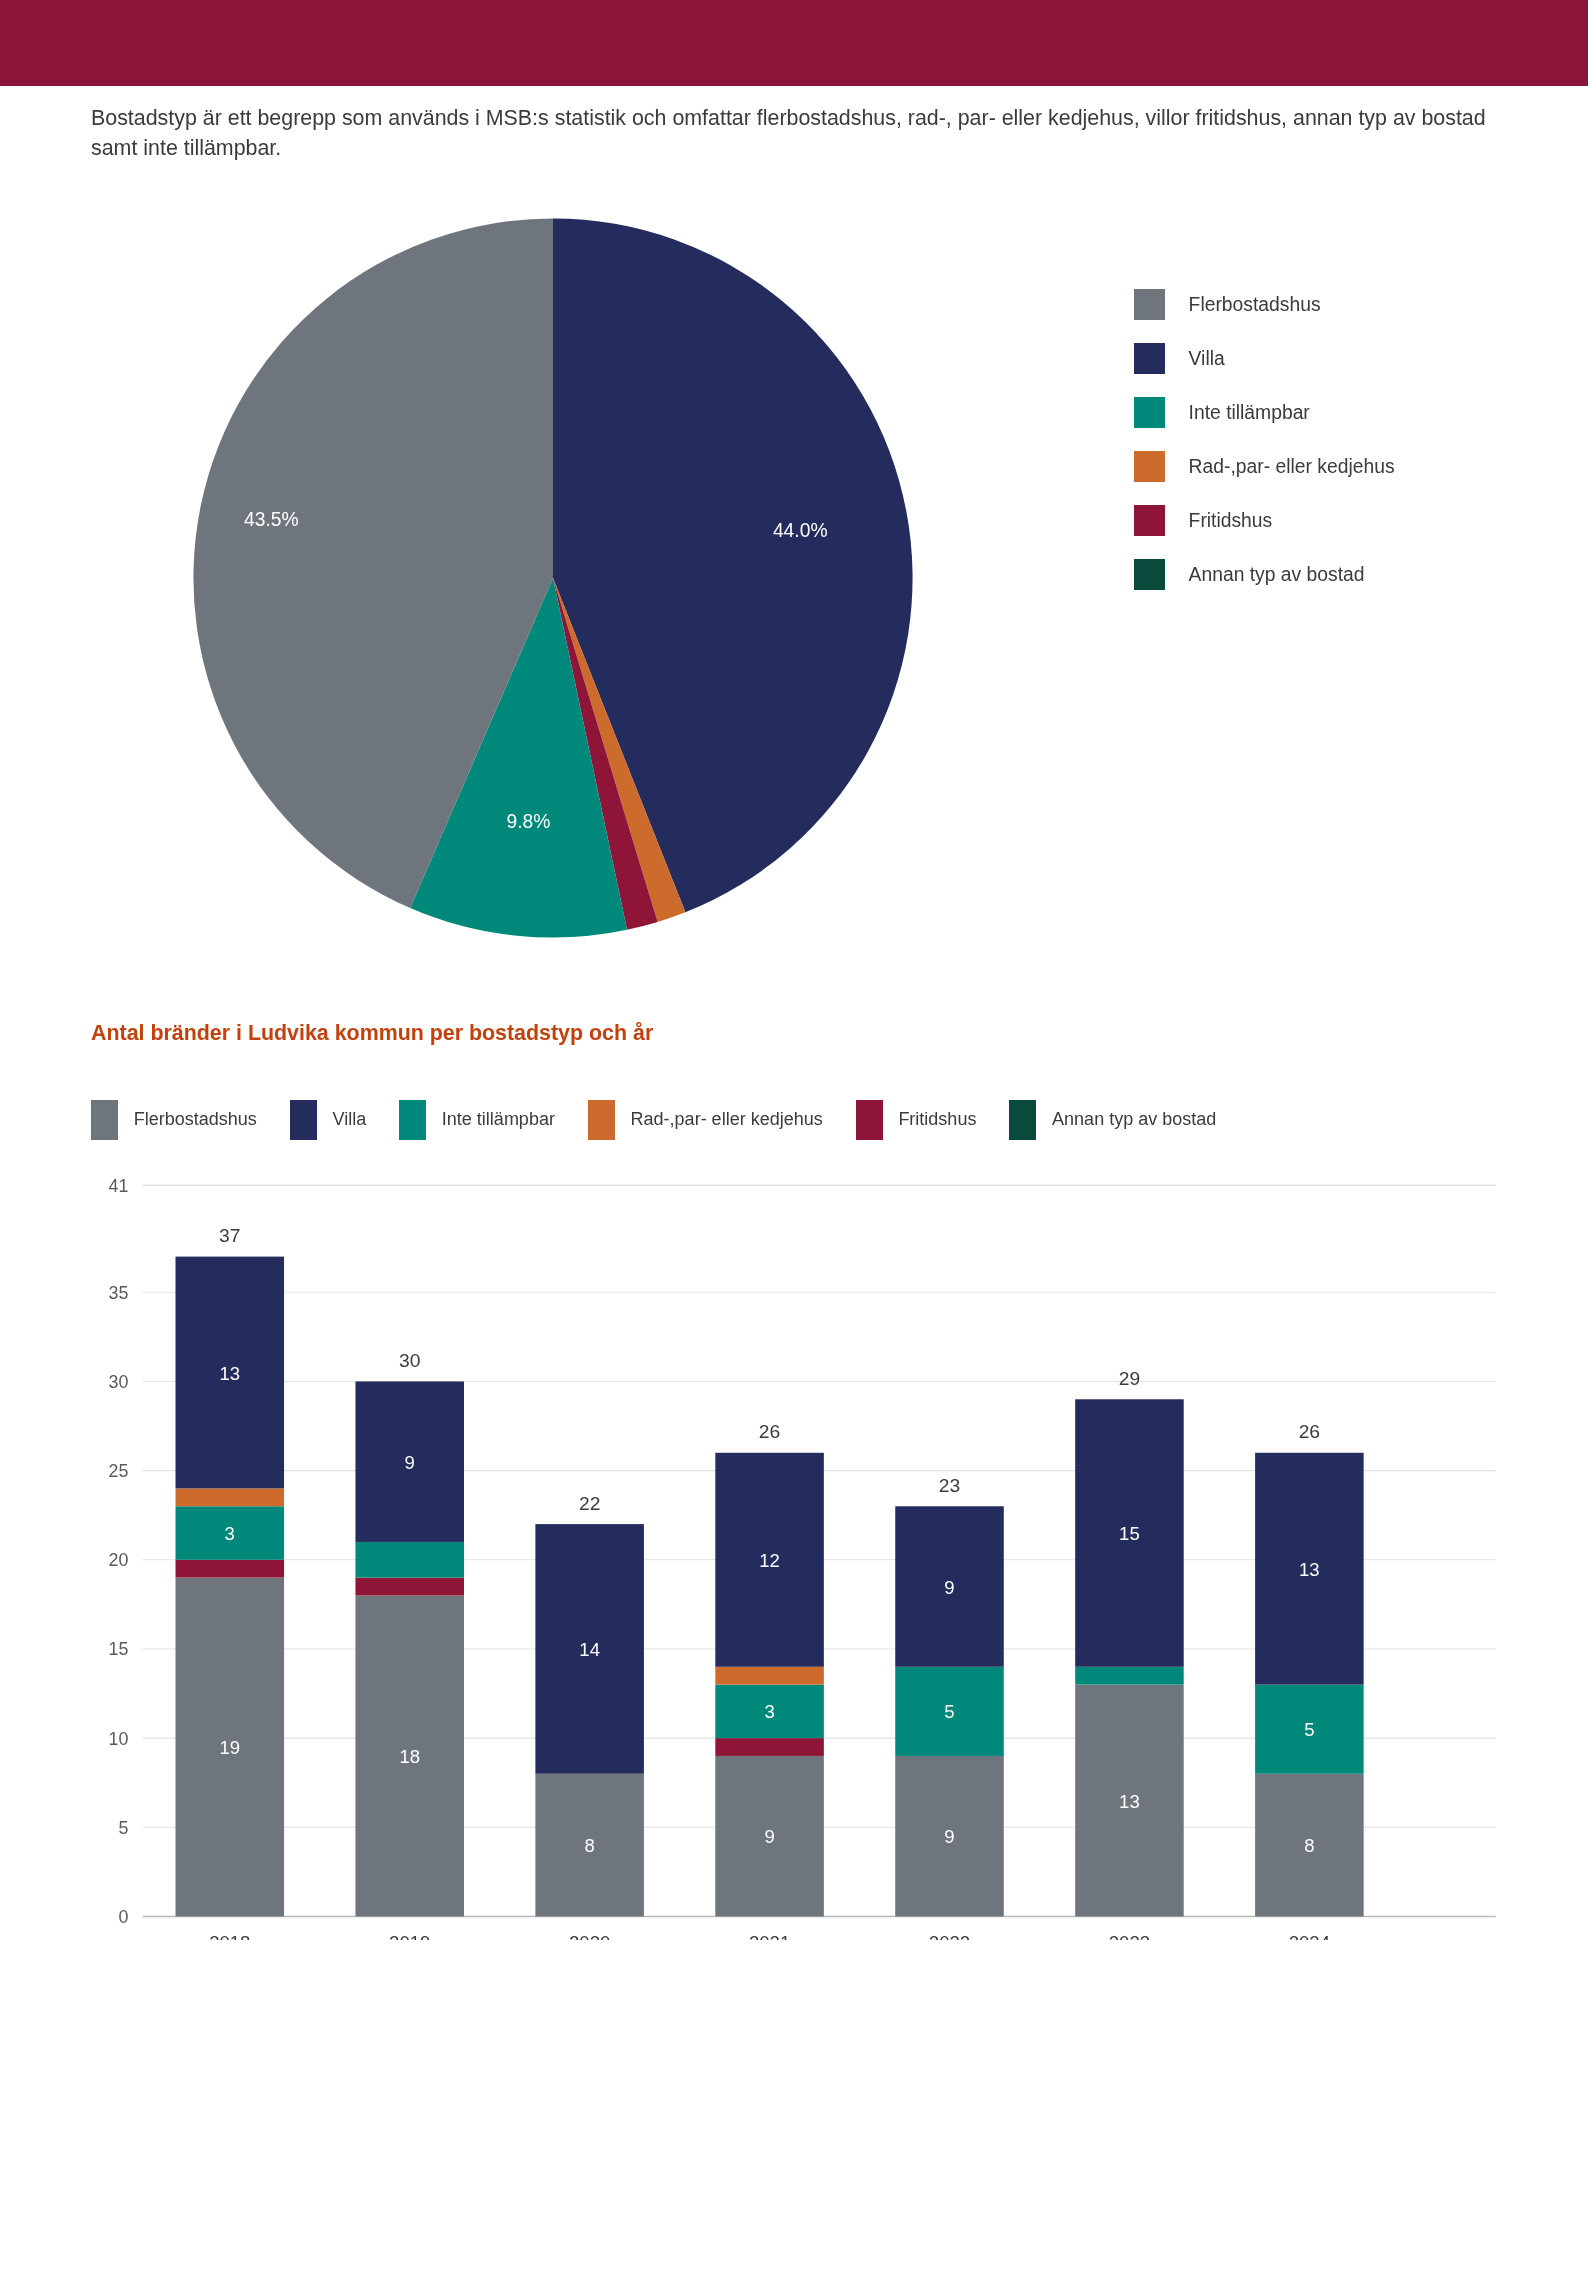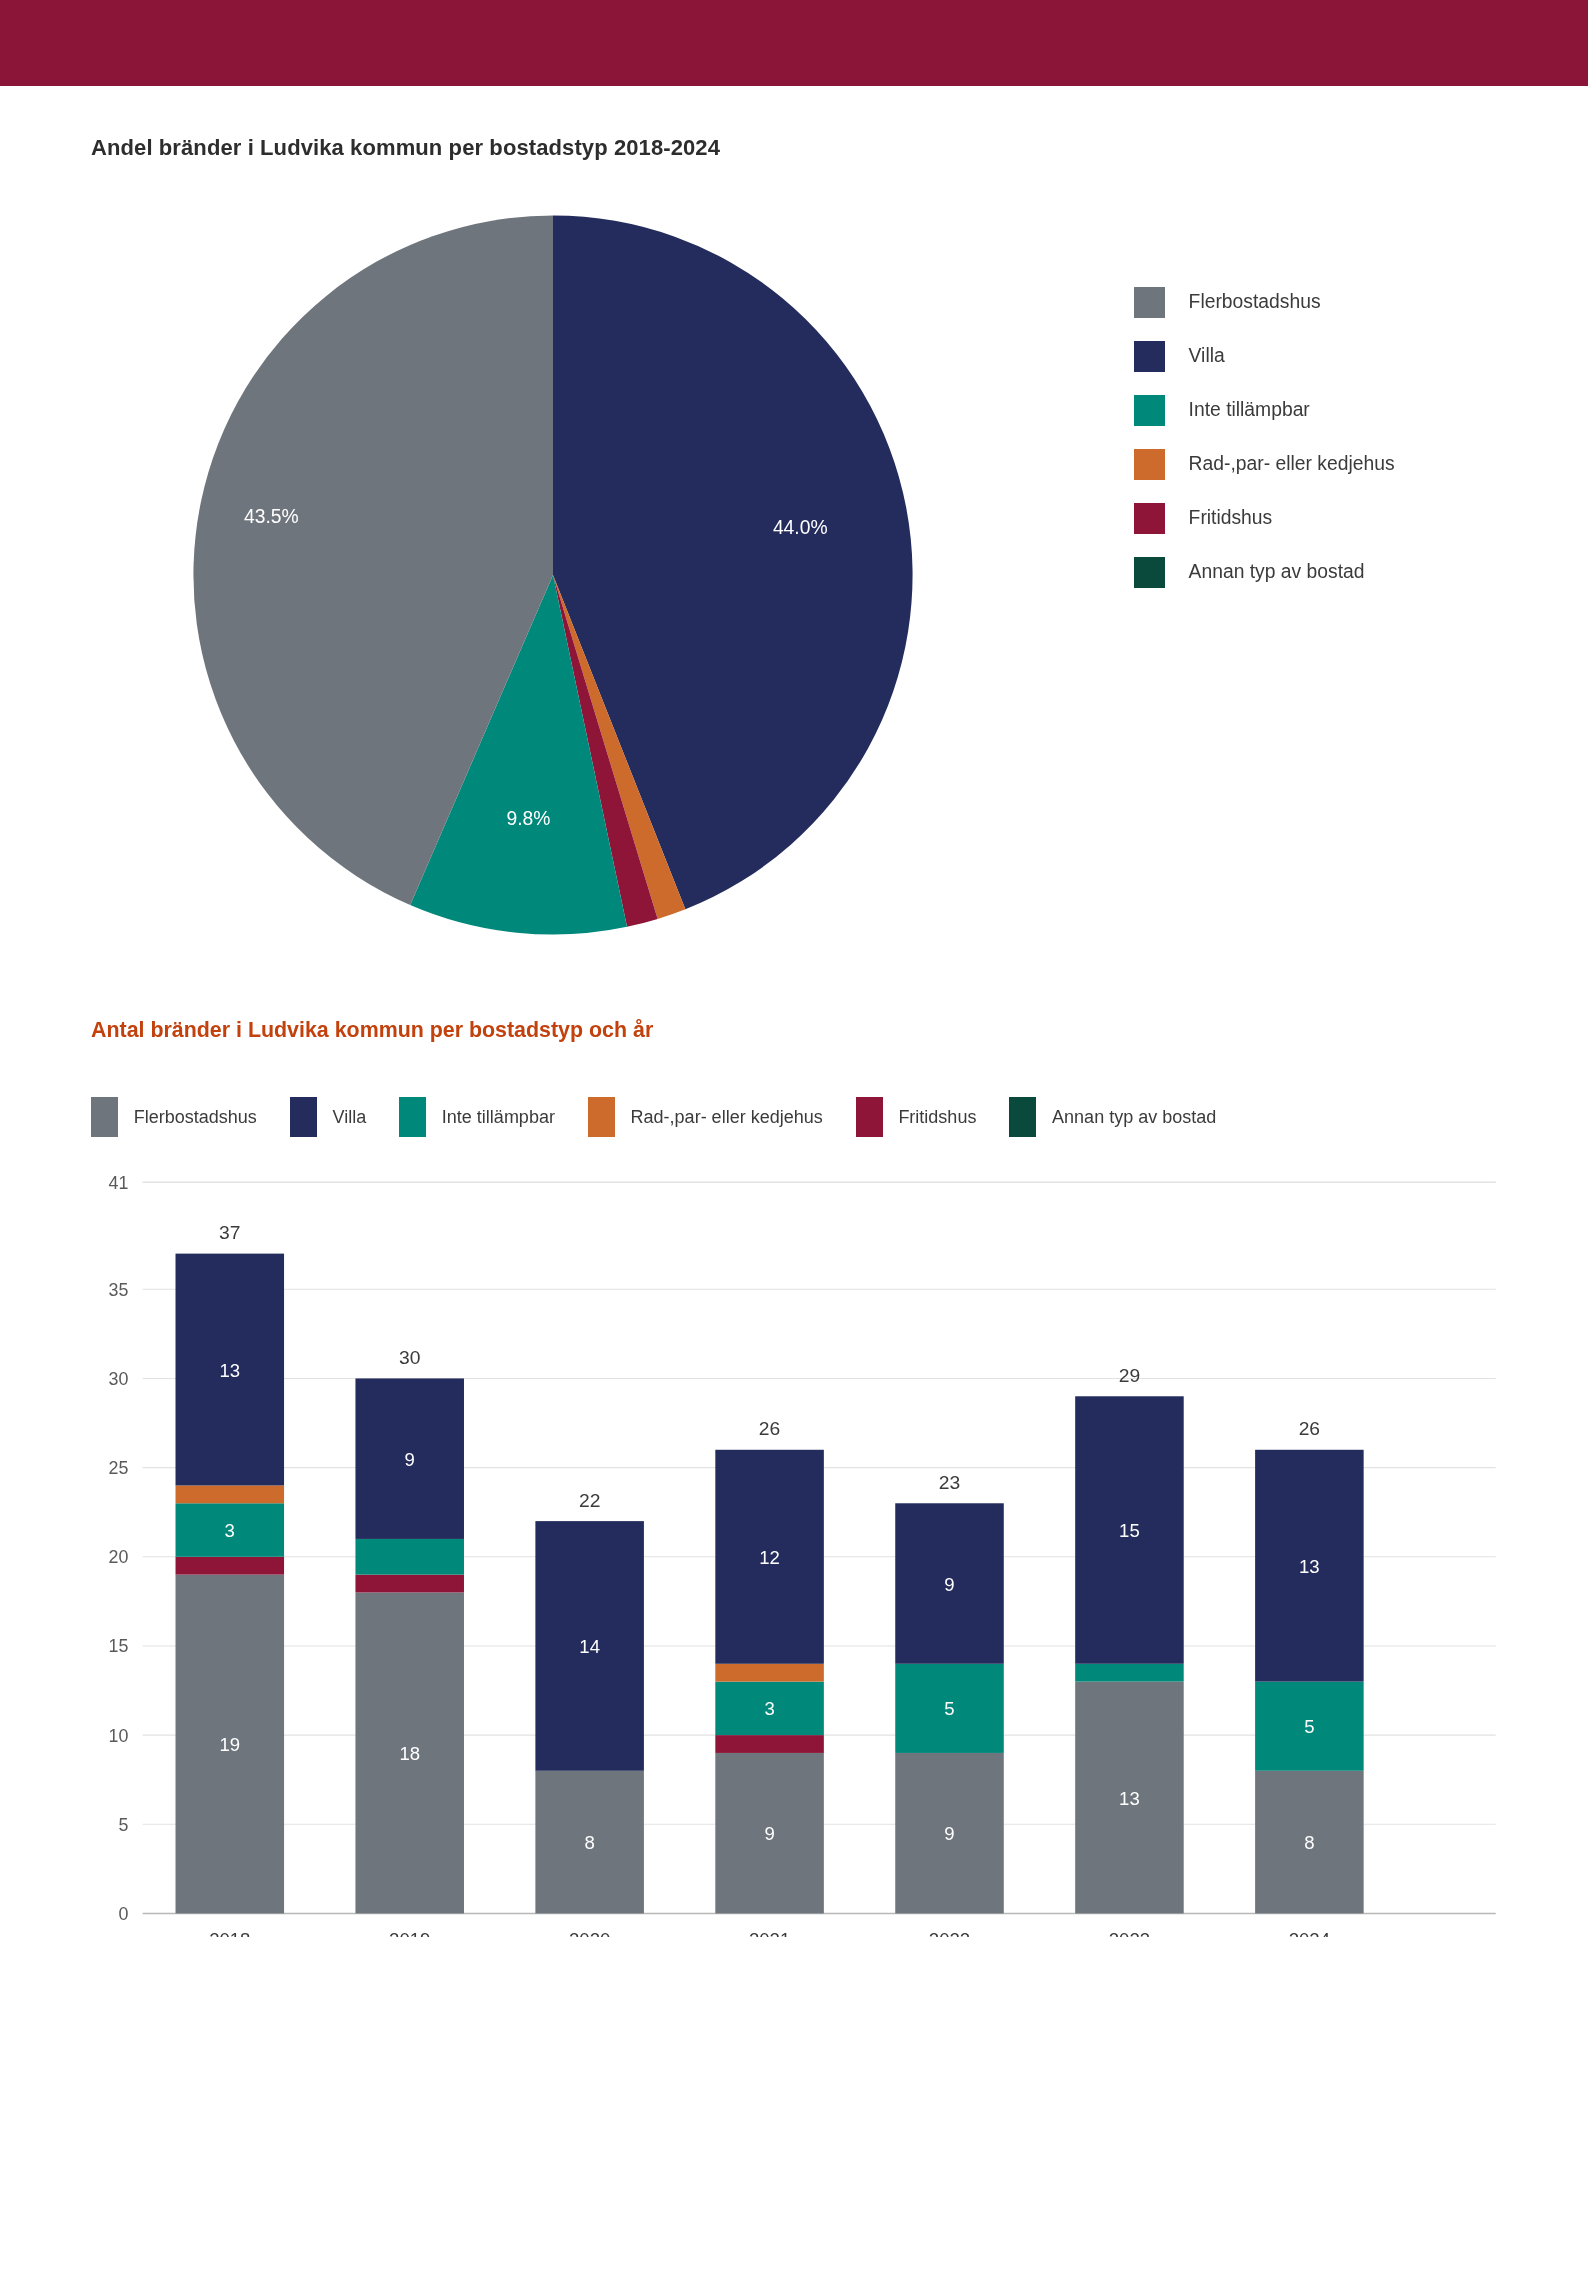--- a/index.html
+++ b/index.html
@@ -49,21 +49,21 @@
   .seg-label { font-family:"Liberation Sans", sans-serif; font-size:26px; fill:#ffffff; }
   .total-label { font-family:"Liberation Sans", sans-serif; font-size:27px; fill:#3b3b3b; }
 </style>
 </head>
 <body>
 
 <div class="banner"></div>
 
 <div class="content">
 
-  <h1 class="page-title">Andel bränder i Ludvika kommun per bostadstyp 2018-2024</h1>
+  <p class="page-desc">Bostadstyp är ett begrepp som används i MSB:s statistik och omfattar flerbostadshus, rad-, par- eller kedjehus, villor fritidshus, annan typ av bostad samt inte tillämpbar.</p>
 
   <div class="pie-section">
     <div class="pie-wrap">
       <svg class="pie-svg" viewBox="0 0 1010 1010">
         <g id="pie-slices">
             <path d="M 505 505 L 505.00000000000006 2 A 503 503 0 0 1 690.166650000393 972.6775724017905 Z" fill="#232C5C"></path>
             <path d="M 505 505 L 690.166650000393 972.6775724017905 A 503 503 0 0 1 651.3911919146207 986.2261619340918 Z" fill="#CC6B2B"></path>
             <path d="M 505 505 L 651.3911919146207 986.2261619340918 A 503 503 0 0 1 608.5488922112503 997.2261948757125 Z" fill="#8E1538"></path>
             <path d="M 505 505 L 608.5488922112503 997.2261948757125 A 503 503 0 0 1 305.2346110107054 966.6305767190426 Z" fill="#00887A"></path>
             <path d="M 505 505 L 305.2346110107054 966.6305767190426 A 503 503 0 0 1 504.9999999999999 2 Z" fill="#6E757C"></path>

